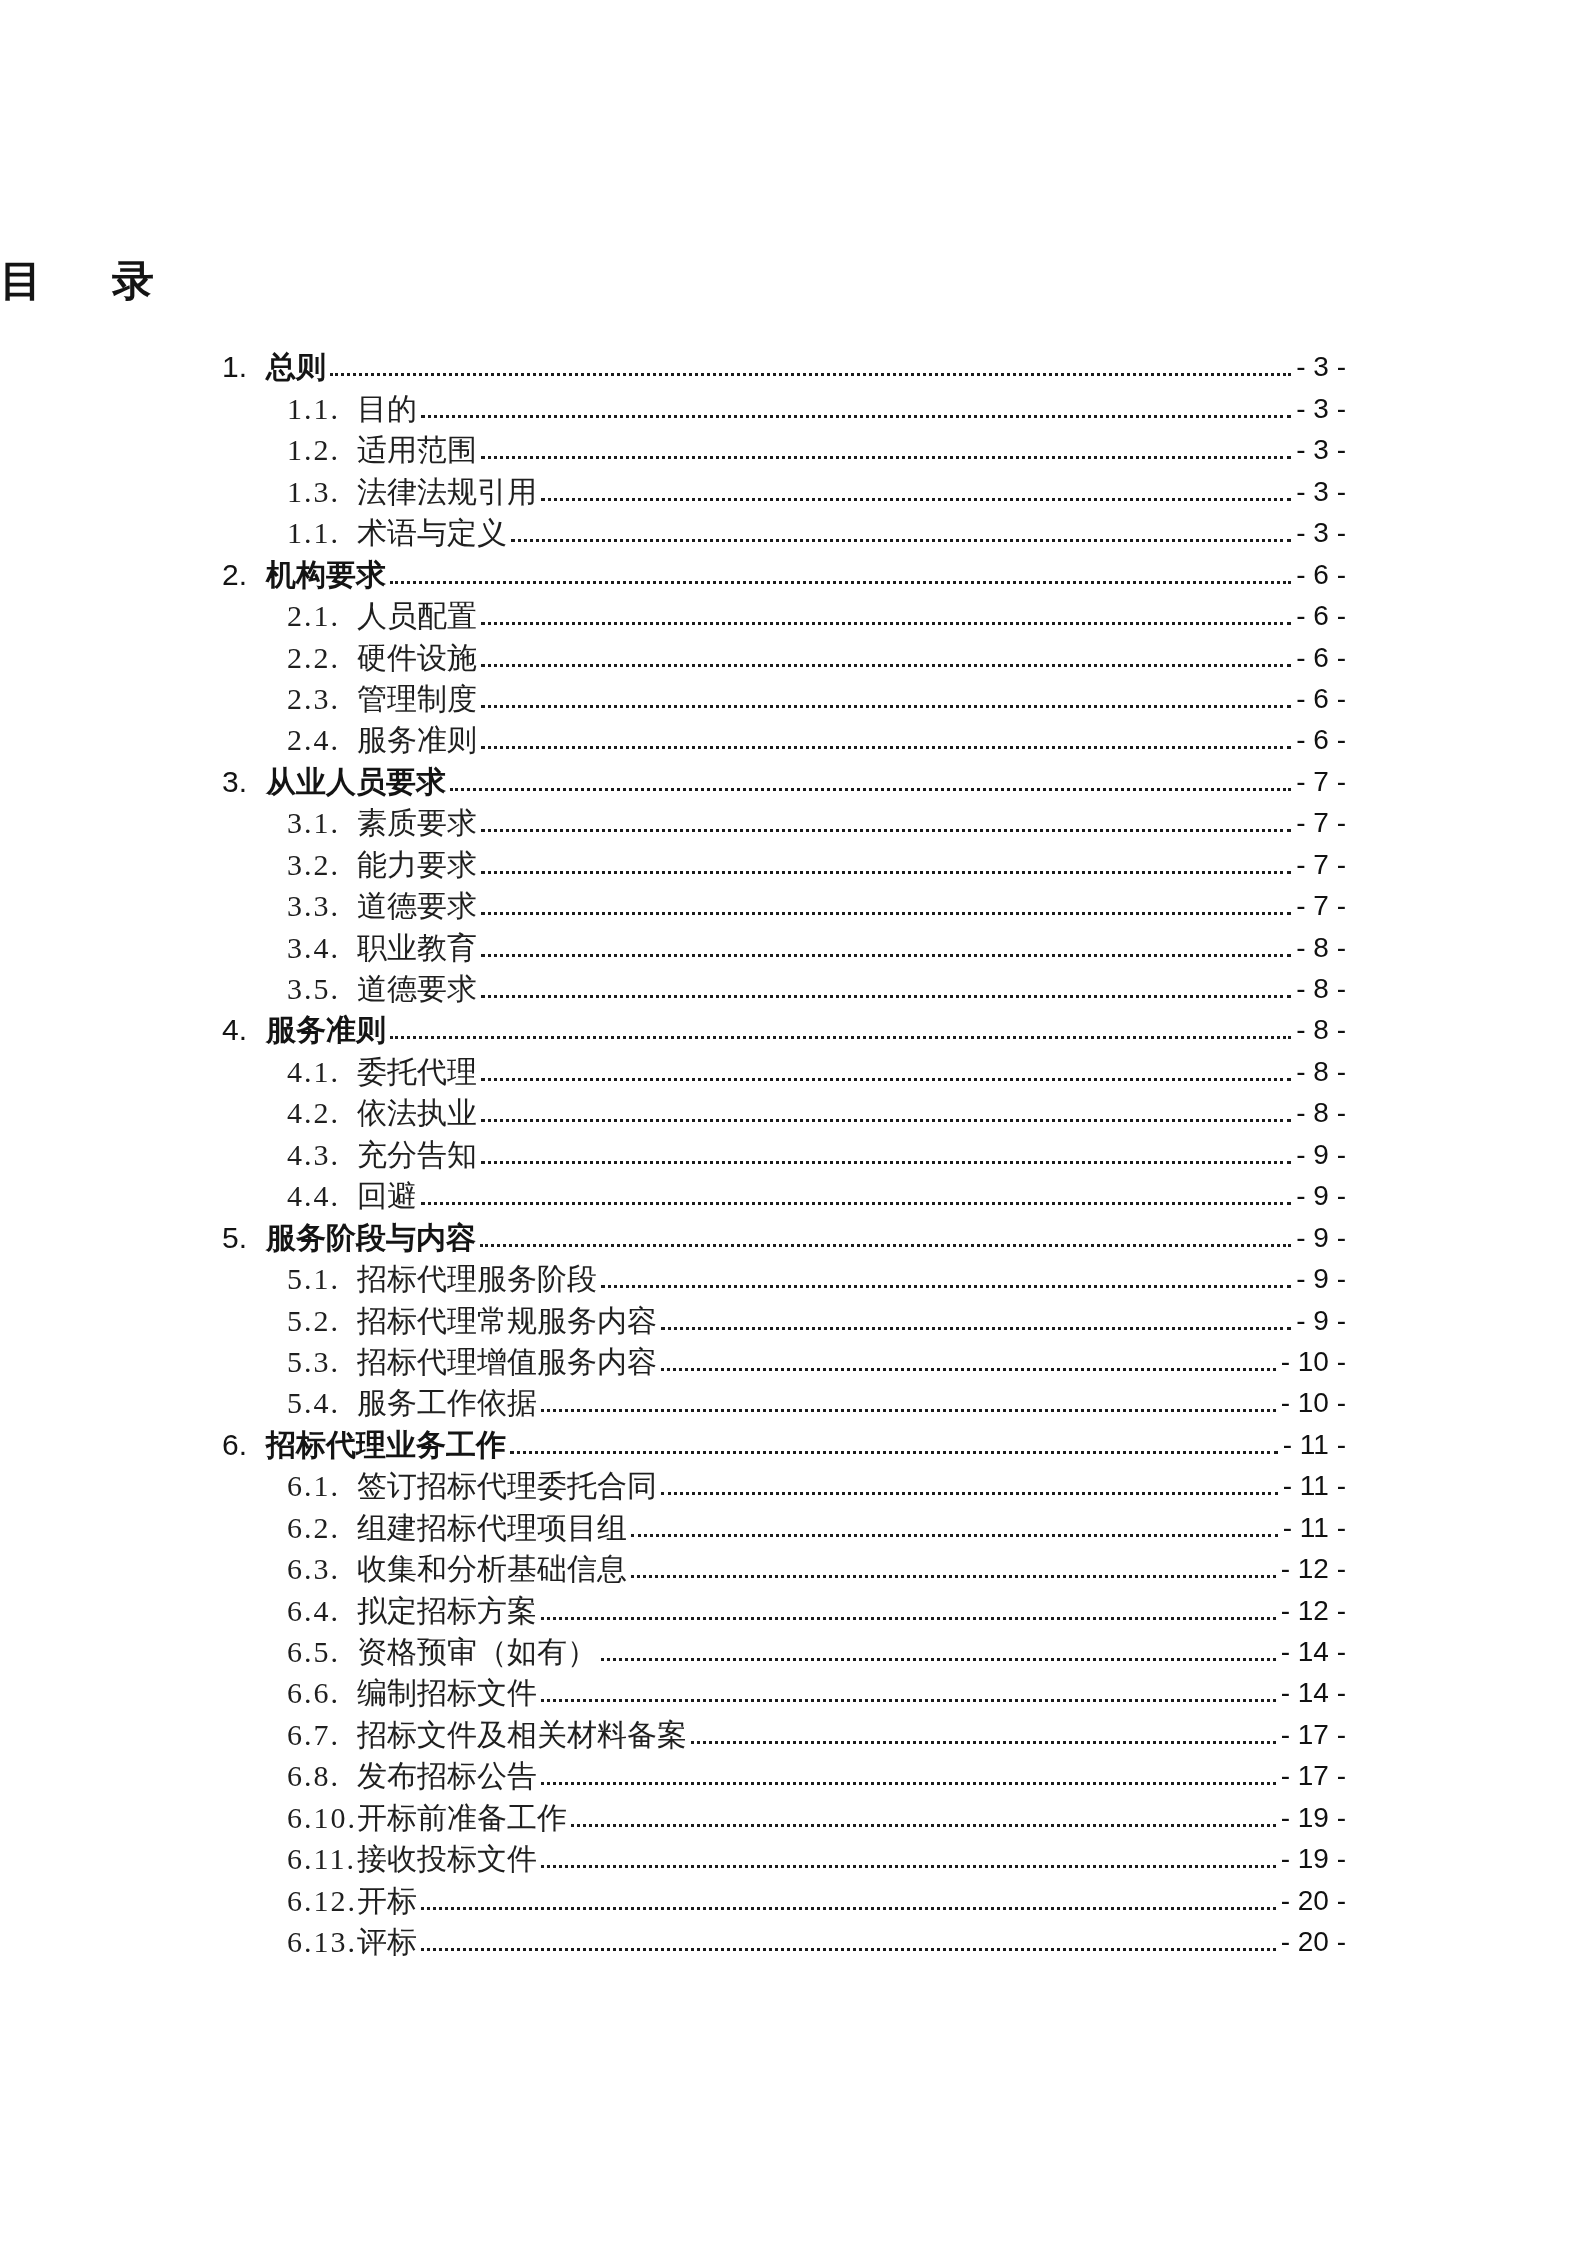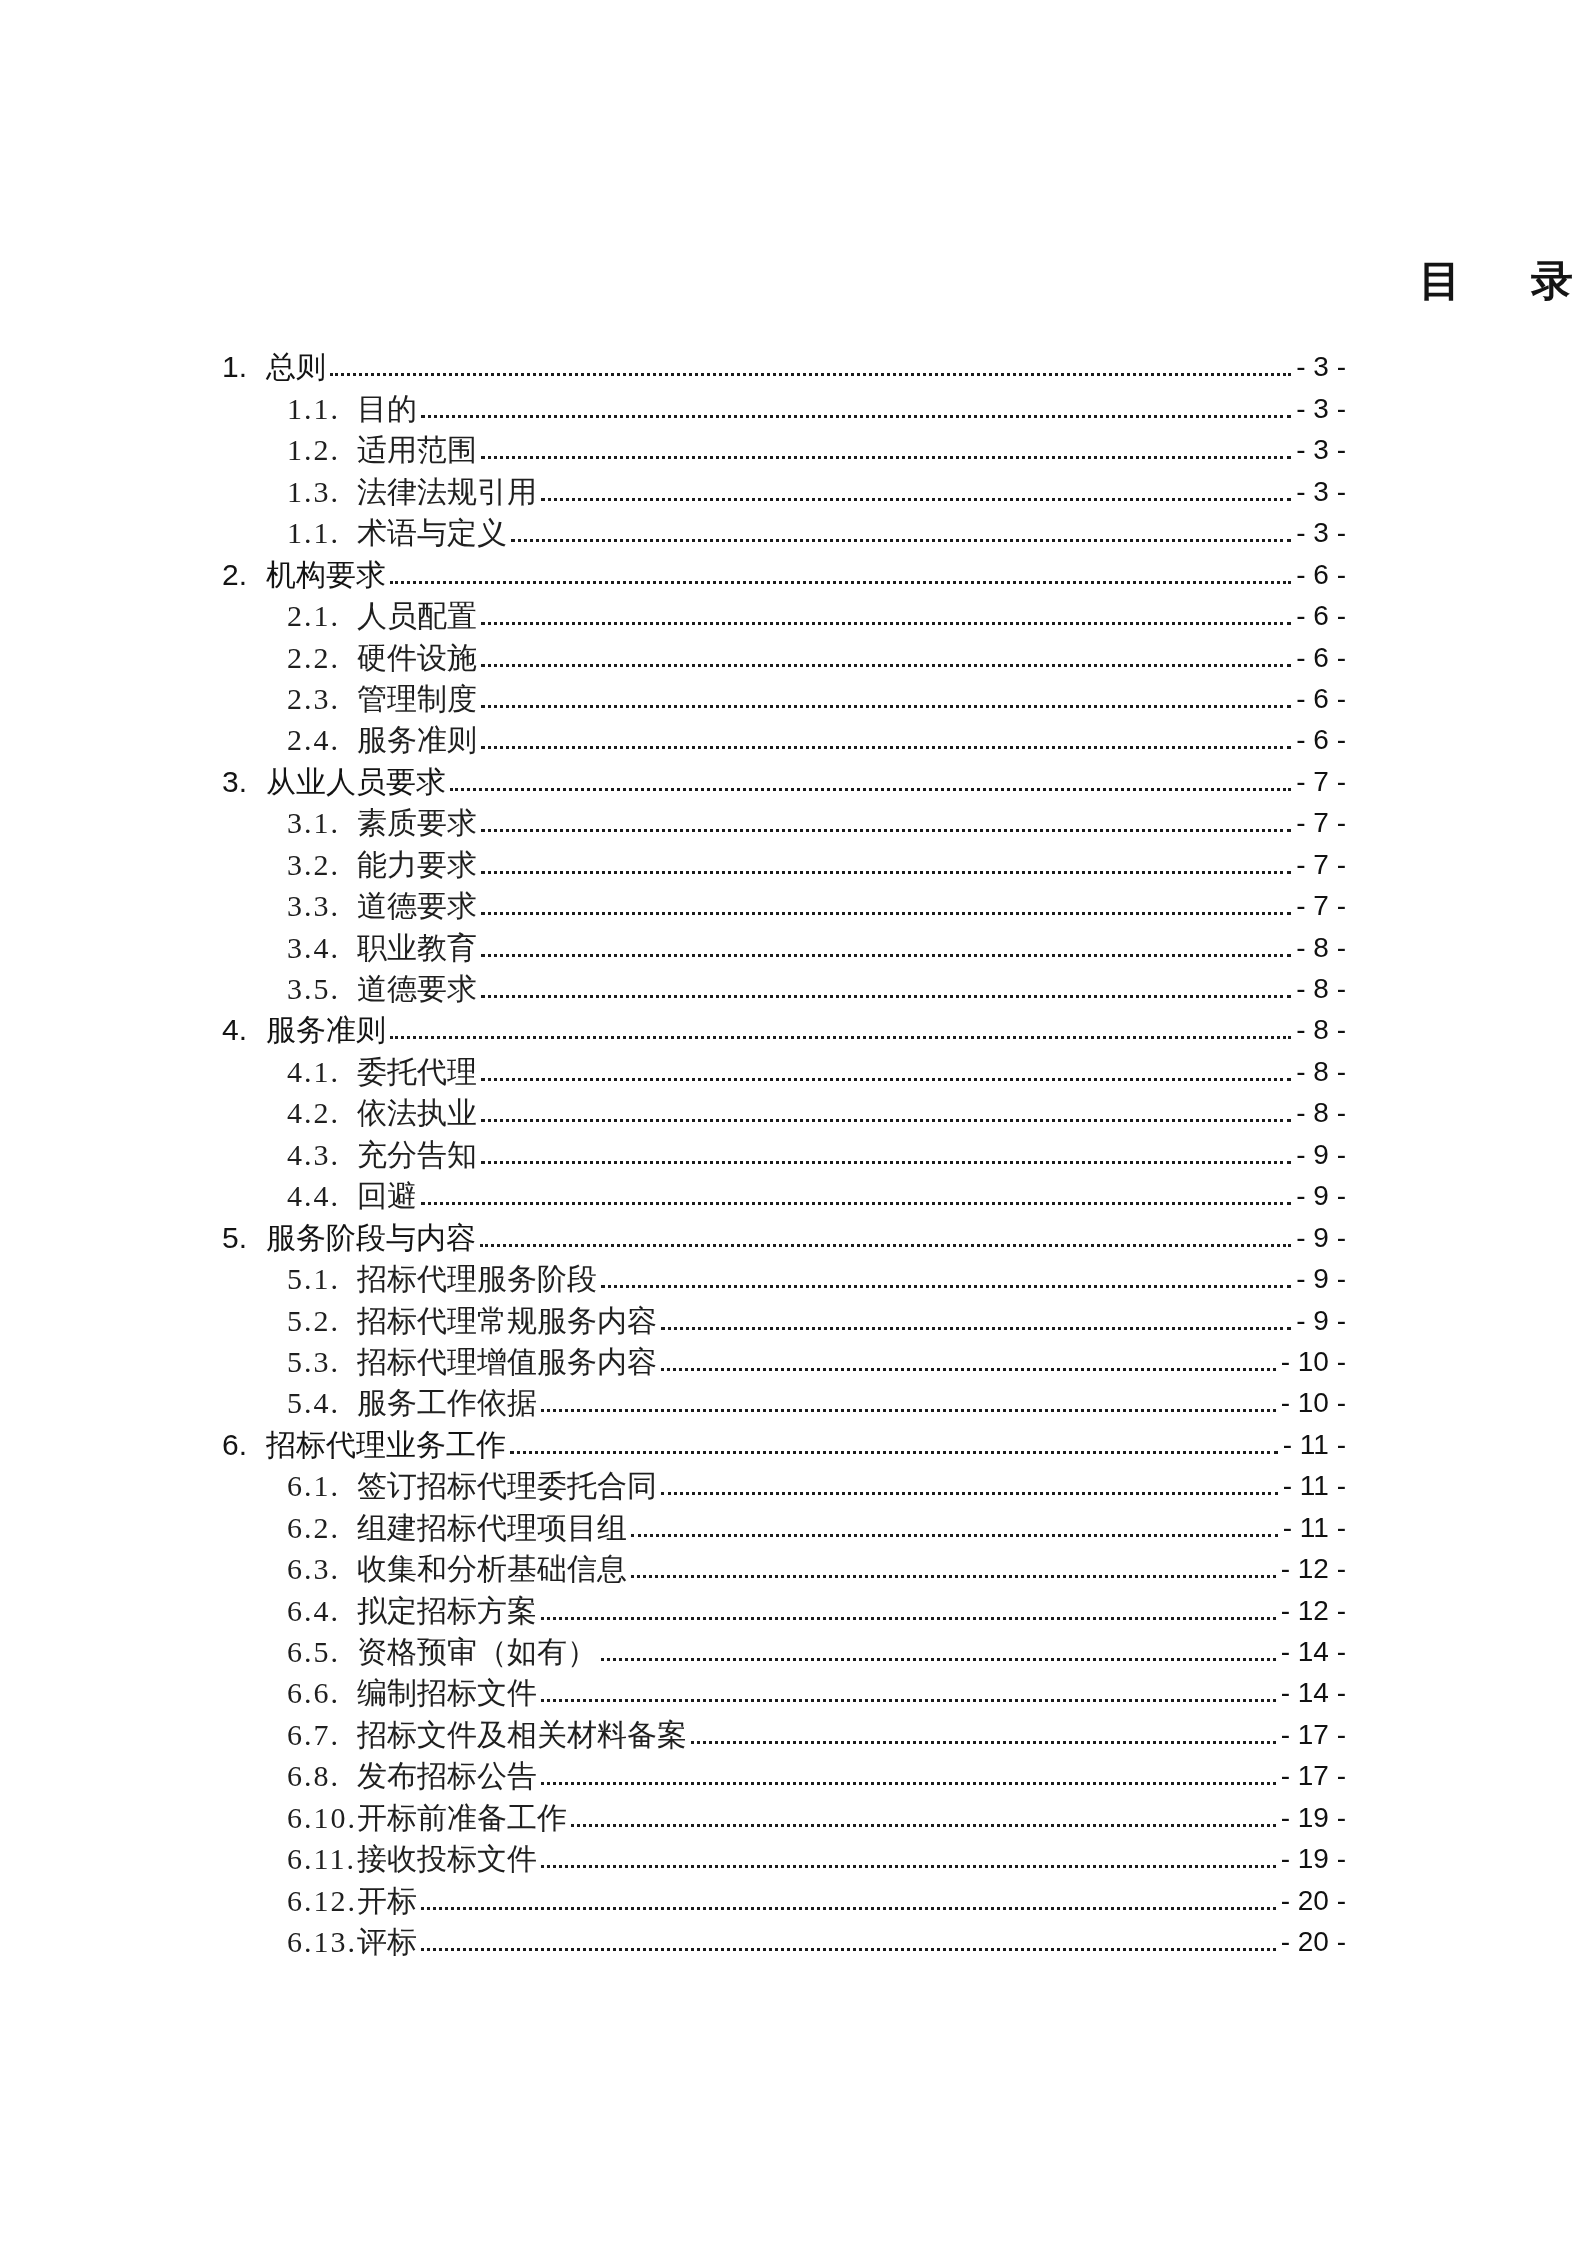--- a/index.html
+++ b/index.html
@@ -13,21 +13,21 @@
     height: 2245px;
     background: #ffffff;
     color: #141414;
     overflow: hidden;
   }
   .doc-title {
     position: absolute;
     top: 258px;
     left: 0;
     width: 100%;
-    text-align: right;
+    text-align: left;
     font-family: "Liberation Serif", serif;
     font-size: 42px;
     font-weight: 700;
     letter-spacing: 14px;
     line-height: 1.1;
     white-space: pre;
   }
   .toc {
     position: absolute;
     top: 344px;
@@ -48,21 +48,21 @@
   }
   
   .toc-row.l1 {
     font-family: "Liberation Sans", sans-serif;
   }
   .toc-row.l1 .num {
     min-width: 44px;
     font-weight: 400;
   }
   .toc-row.l1 .label {
-    font-weight: 400;
+    font-weight: 700;
   }
   
   .toc-row.l2 {
     padding-left: 65px;
     font-family: "Liberation Serif", serif;
     color: #1f1f1f;
   }
   .toc-row.l2 .num {
     min-width: 70px;
     letter-spacing: 2px;

